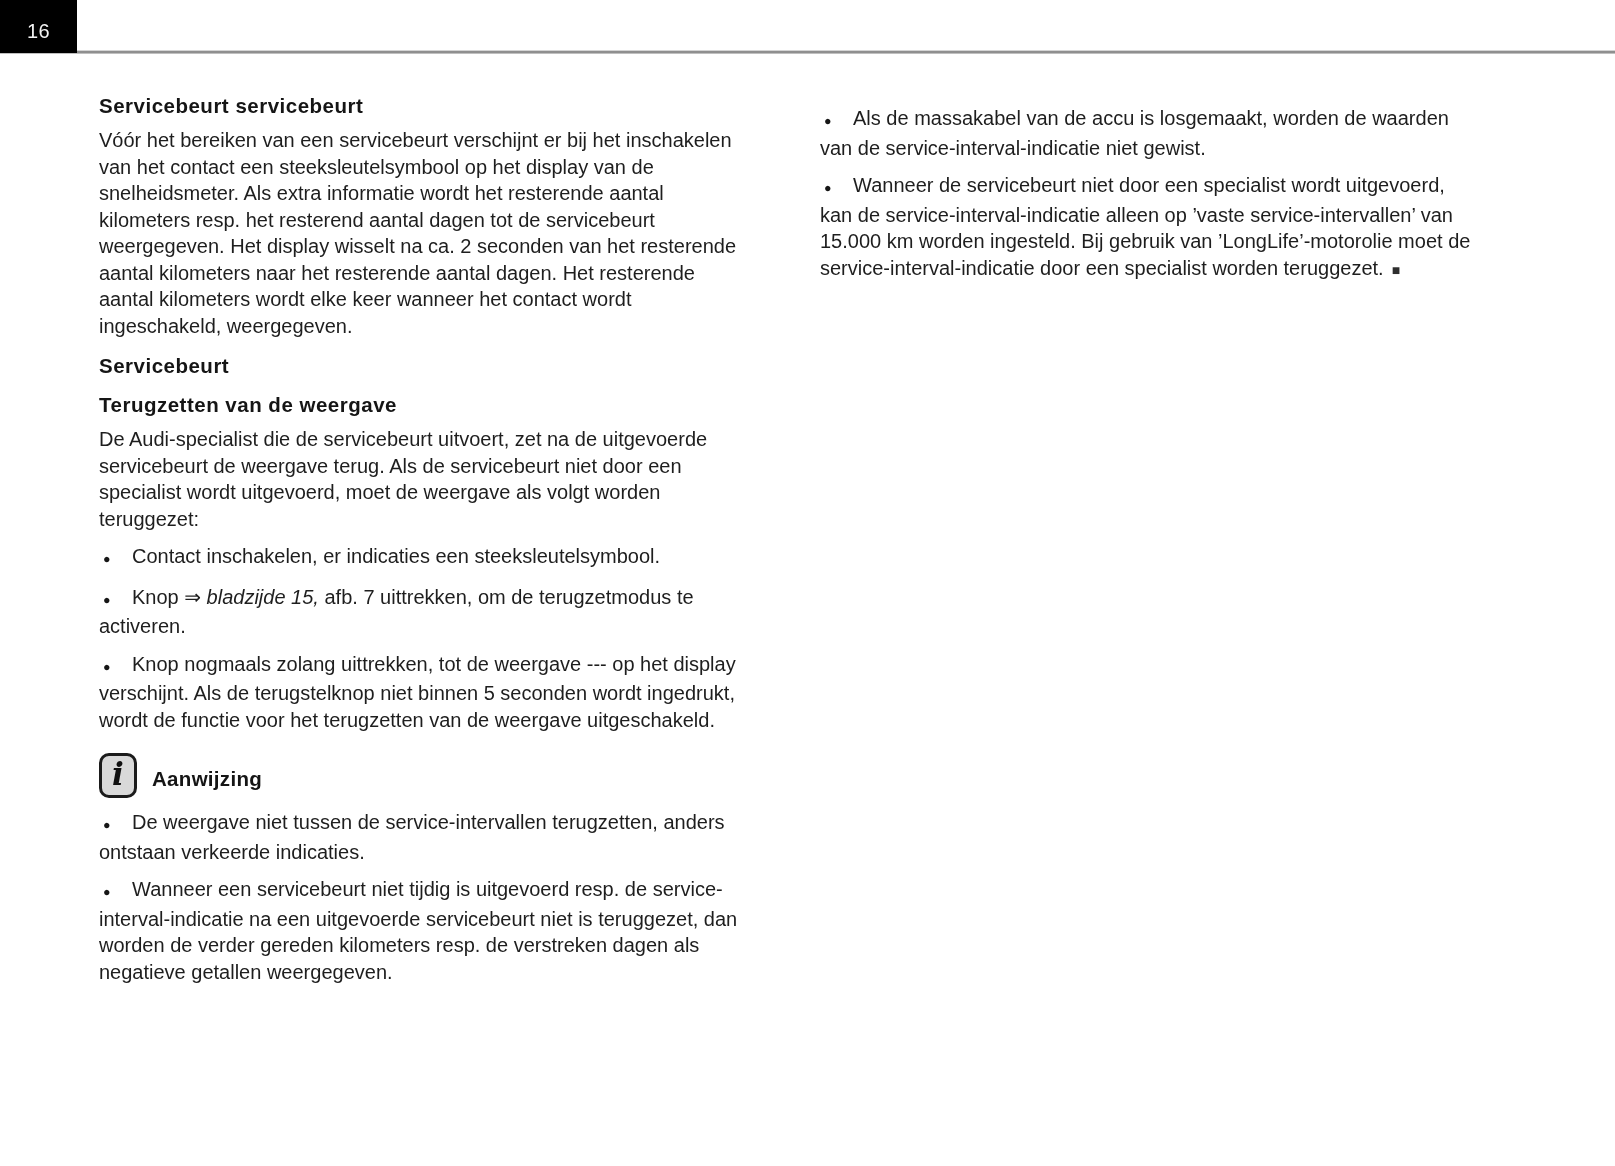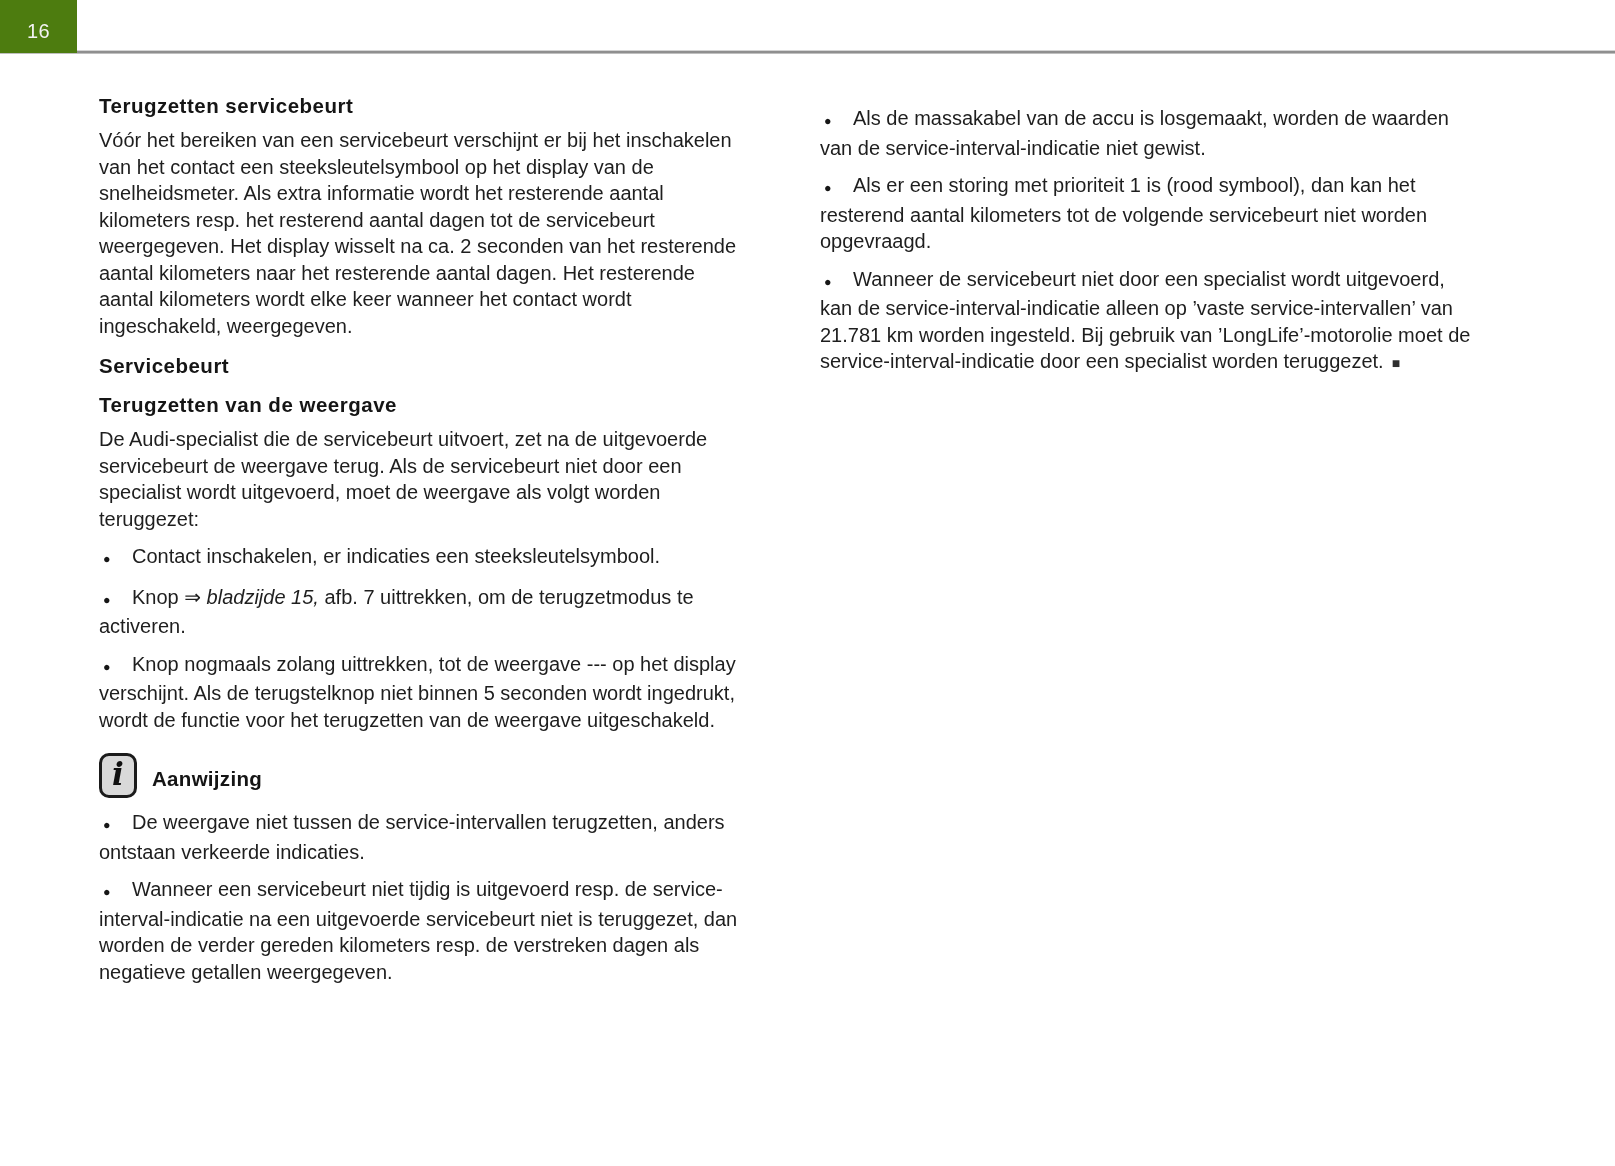--- a/index.html
+++ b/index.html
@@ -7,21 +7,21 @@
     width:1615px; height:1166px;
     background:#ffffff;
     font-family:"Liberation Sans", sans-serif;
     color:#1e1e1e;
     position:relative;
     overflow:hidden;
   }
   .page-num-box {
     position:absolute; left:0; top:0;
     width:77px; height:53px;
-    background:#4d7c0f;
+    background:#000000;
     display:flex; align-items:center; justify-content:center;
     z-index:2;
   }
   .page-num {
     color:#f3f3f3; font-size:20px; letter-spacing:0.5px; padding-top:10px;
   }
   .rule {
     position:absolute; left:0; top:50px; width:1615px; height:4px;
     background:linear-gradient(#d4d4d4 30%, #8f8f8f 30%, #8f8f8f 85%, #bfbfbf 85%);
     z-index:1;
@@ -82,21 +82,21 @@
 </head>
 <body>
 
 <div class="page-num-box">
   <span class="page-num">16</span>
 </div>
 <div class="rule"></div>
 
 <div class="col col-left">
 
-  <h2 class="sec first">Terugzetten servicebeurt</h2>
+  <h2 class="sec first">Servicebeurt servicebeurt</h2>
   <p class="body">Vóór het bereiken van een servicebeurt verschijnt er bij het inscha­kelen van het contact een steeksleutelsymbool op het display van de snelheidsmeter. Als extra informatie wordt het resterende aantal kilometers resp. het resterend aantal dagen tot de servicebeurt weergegeven. Het display wisselt na ca. 2 seconden van het reste­rende aantal kilometers naar het resterende aantal dagen. Het reste­rende aantal kilometers wordt elke keer wanneer het contact wordt ingeschakeld, weergegeven.</p>
 
   <h2 class="sec">Servicebeurt</h2>
 
   <h2 class="sec">Terugzetten van de weergave</h2>
   <p class="body">De Audi-specialist die de servicebeurt uitvoert, zet na de uitge­voerde servicebeurt de weergave terug. Als de servicebeurt niet door een specialist wordt uitgevoerd, moet de weergave als volgt worden teruggezet:</p>
 
   <p class="bullet"><span class="marker">●</span><span>Contact inschakelen, er indicaties een steeksleutelsymbool.</span></p>
 
   <p class="bullet"><span class="marker">●</span><span>Knop ⇒ </span><i>bladzijde 15,</i><span> afb. 7 uittrekken, om de terugzetmodus te activeren.</span></p>
@@ -113,17 +113,16 @@
   <p class="bullet note-bullet"><span class="marker">●</span><span>De weergave niet tussen de service-intervallen terugzetten, anders ontstaan verkeerde indicaties.</span></p>
 
   <p class="bullet"><span class="marker">●</span><span>Wanneer een servicebeurt niet tijdig is uitgevoerd resp. de service-interval-indicatie na een uitgevoerde servicebeurt niet is teruggezet, dan worden de verder gereden kilometers resp. de verstreken dagen als negatieve getallen weergegeven.</span></p>
 
 </div>
 
 <div class="col col-right">
 
   <p class="bullet" style="margin-top:11px"><span class="marker">●</span><span>Als de massakabel van de accu is losgemaakt, worden de waarden van de service-interval-indicatie niet gewist.</span></p>
 
-  <p class="bullet"><span class="marker">●</span><span>Als er een storing met prioriteit 1 is (rood symbool), dan kan het resterend aantal kilometers tot de volgende servicebeurt niet worden opgevraagd.</span></p>
 
-  <p class="bullet"><span class="marker">●</span><span>Wanneer de servicebeurt niet door een specialist wordt uitge­voerd, kan de service-interval-indicatie alleen op ’vaste service-intervallen’ van 21.781 km worden ingesteld. Bij gebruik van ’LongLife’-motorolie moet de service-interval-indicatie door een specialist worden teruggezet.</span><span class="endmark">■</span></p>
+  <p class="bullet"><span class="marker">●</span><span>Wanneer de servicebeurt niet door een specialist wordt uitge­voerd, kan de service-interval-indicatie alleen op ’vaste service-intervallen’ van 15.000 km worden ingesteld. Bij gebruik van ’LongLife’-motorolie moet de service-interval-indicatie door een specialist worden teruggezet.</span><span class="endmark">■</span></p>
 
 </div>
 
 </body></html>

